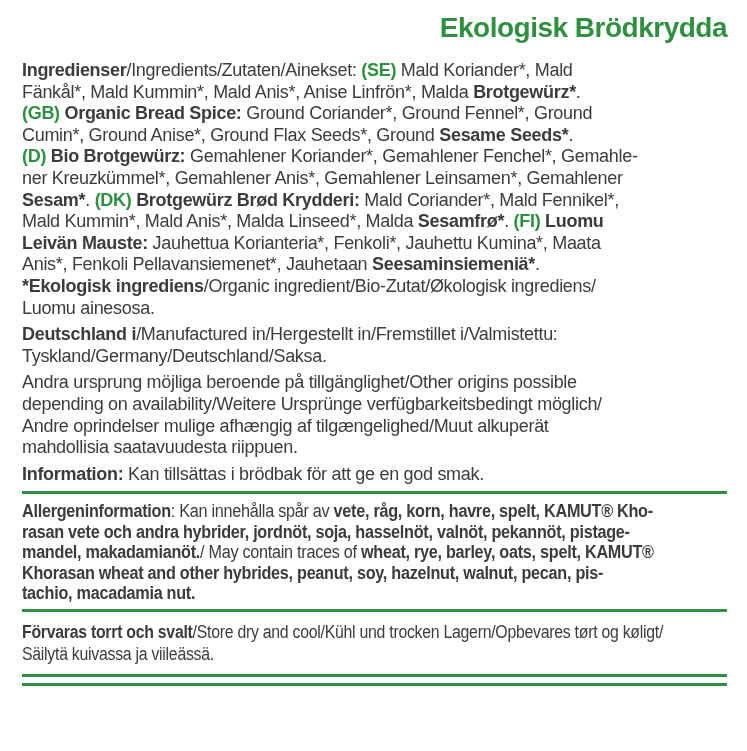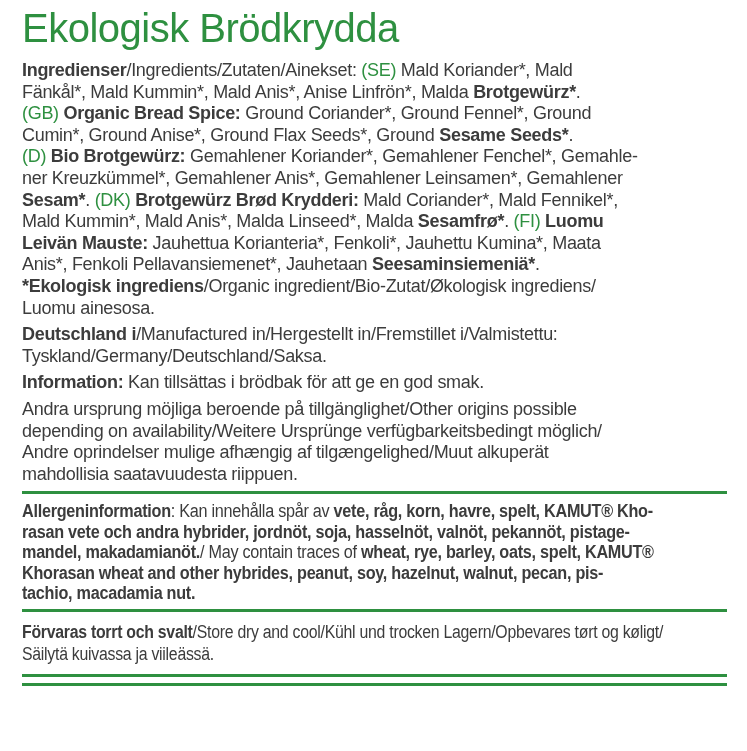--- a/index.html
+++ b/index.html
@@ -12,36 +12,37 @@
     height: 751px;
     overflow: hidden;
     font-family: "Liberation Sans", sans-serif;
     color: #3c3c3c;
   }
   .page {
     padding: 8px 20px 0 22px;
   }
   h1.title {
     color: var(--green, #2e9040);
-    font-size: 40px;
+    font-size: 28px;
     line-height: 32px;
-    font-weight: 400;
+    font-weight: 700;
     letter-spacing: -0.5px;
     margin: 4px 0 16px 0;
+    text-align: right;
   }
   .para {
     font-size: 18px;
     line-height: 21.6px;
     letter-spacing: -0.3px;
     margin: 0 0 5px 0;
     white-space: pre-wrap;
     font-weight: 400;
   }
   .para .b { font-weight: 700; }
-  .para .g { font-weight: 400; color: var(--green, #2e9040); }
+  .para .g { font-weight: 700; color: var(--green, #2e9040); }
   .rule {
     height: 3px;
     background: var(--green, #2e9040);
     margin: 6px 0 0 0;
     border: none;
   }
   
   .cond90 {
     transform: scaleX(0.90);
     transform-origin: left top;
@@ -77,26 +78,26 @@
 </span><span class="b">Sesam*</span><span>. </span><span class="g">(DK)</span><span class="b"> Brotgewürz Brød Krydderi:</span><span> Mald Coriander*, Mald Fennikel*,
 Mald Kummin*, Mald Anis*, Malda Linseed*, Malda </span><span class="b">Sesamfrø*</span><span>. </span><span class="g">(FI)</span><span class="b"> Luomu
 Leivän Mauste:</span><span> Jauhettua Korianteria*, Fenkoli*, Jauhettu Kumina*, Maata
 Anis*, Fenkoli Pellavansiemenet*, Jauhetaan </span><span class="b">Seesaminsiemeniä*</span><span>.
 </span><span class="b">*Ekologisk ingrediens</span><span>/Organic ingredient/Bio-Zutat/Økologisk ingrediens/
 Luomu ainesosa.</span></p>
 
   <p class="para"><span class="b">Deutschland i</span><span>/Manufactured in/Hergestellt in/Fremstillet i/Valmistettu:
 Tyskland/Germany/Deutschland/Saksa.</span></p>
 
-  <p class="para"><span class="b">Information:</span><span> Kan tillsättas i brödbak för att ge en god smak.</span></p>
-
   <p class="para"><span>Andra ursprung möjliga beroende på tillgänglighet/Other origins possible
 depending on availability/Weitere Ursprünge verfügbarkeitsbedingt möglich/
 Andre oprindelser mulige afhængig af tilgængelighed/Muut alkuperät
 mahdollisia saatavuudesta riippuen.</span></p>
+
+  <p class="para"><span class="b">Information:</span><span> Kan tillsättas i brödbak för att ge en god smak.</span></p>
 
   <div class="rule"></div>
 
   <p class="para cond90"><span class="b">Allergeninformation</span><span>: Kan innehålla spår av </span><span class="b">vete, råg, korn, havre, spelt, KAMUT® Kho-
 rasan vete och andra hybrider, jordnöt, soja, hasselnöt, valnöt, pekannöt, pistage-
 mandel, makadamianöt.</span><span>/ May contain traces of </span><span class="b">wheat, rye, barley, oats, spelt, KAMUT®
 Khorasan wheat and other hybrides, peanut, soy, hazelnut, walnut, pecan, pis-
 tachio, macadamia nut.</span></p>
 
   <div class="rule"></div>

